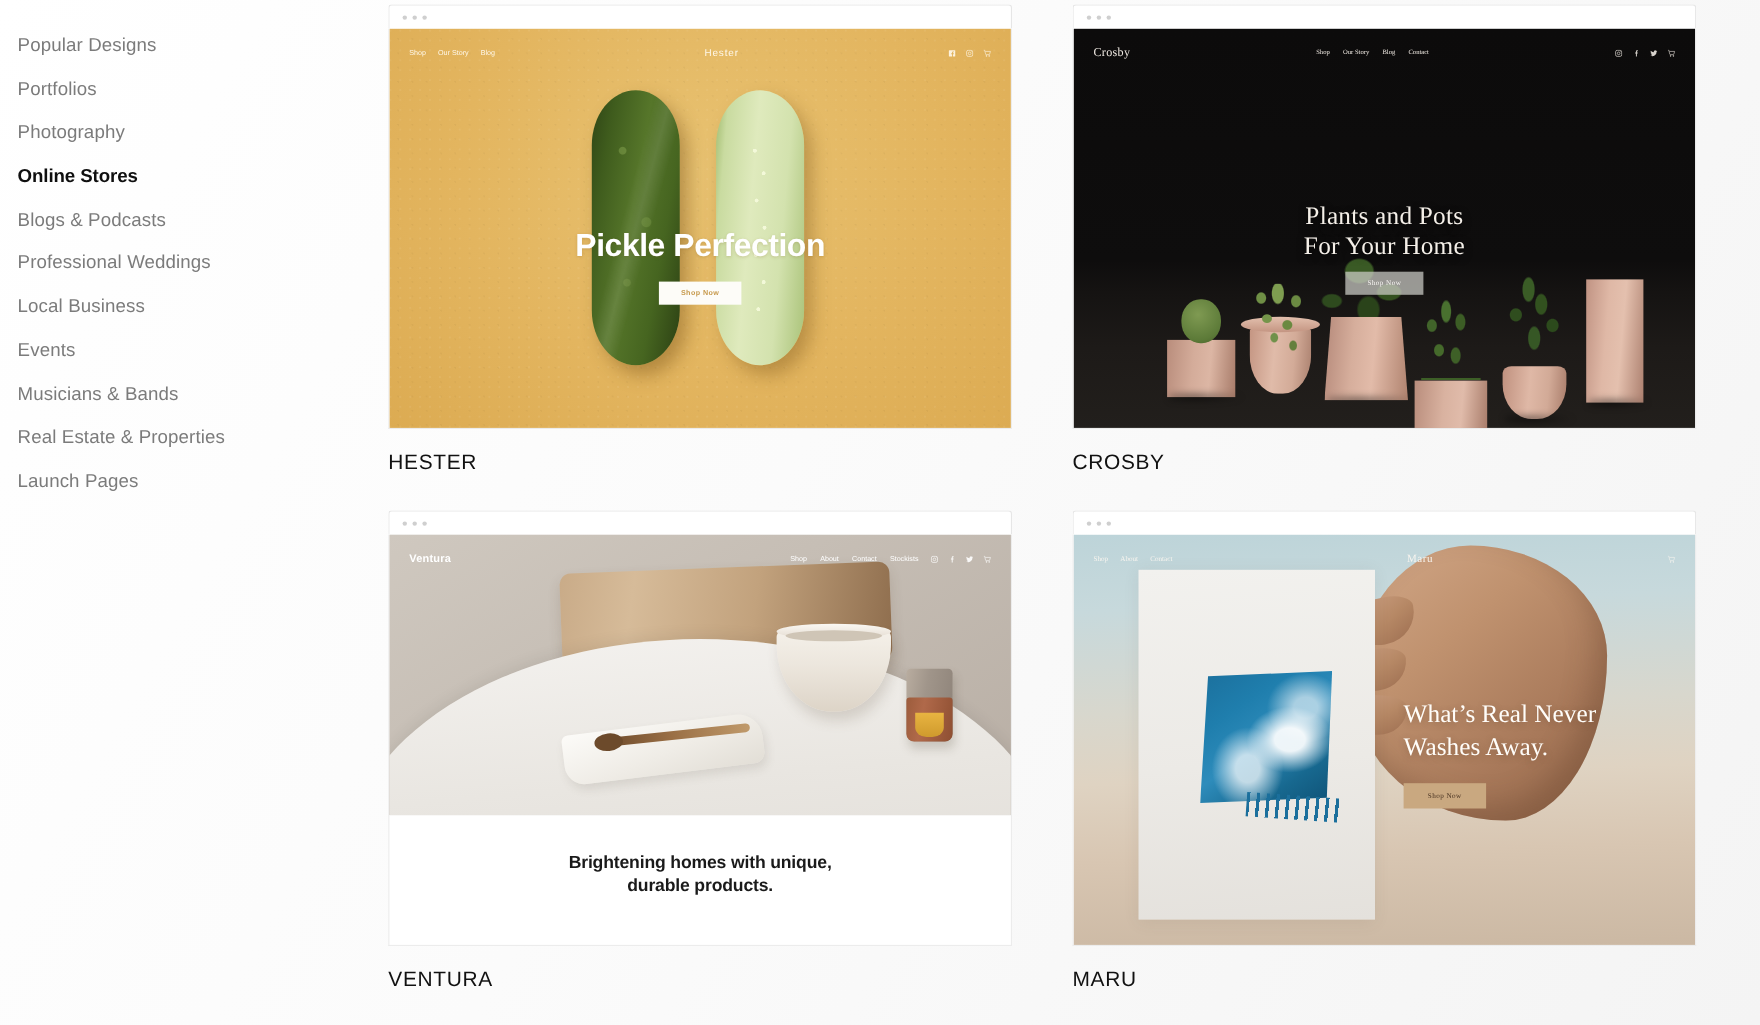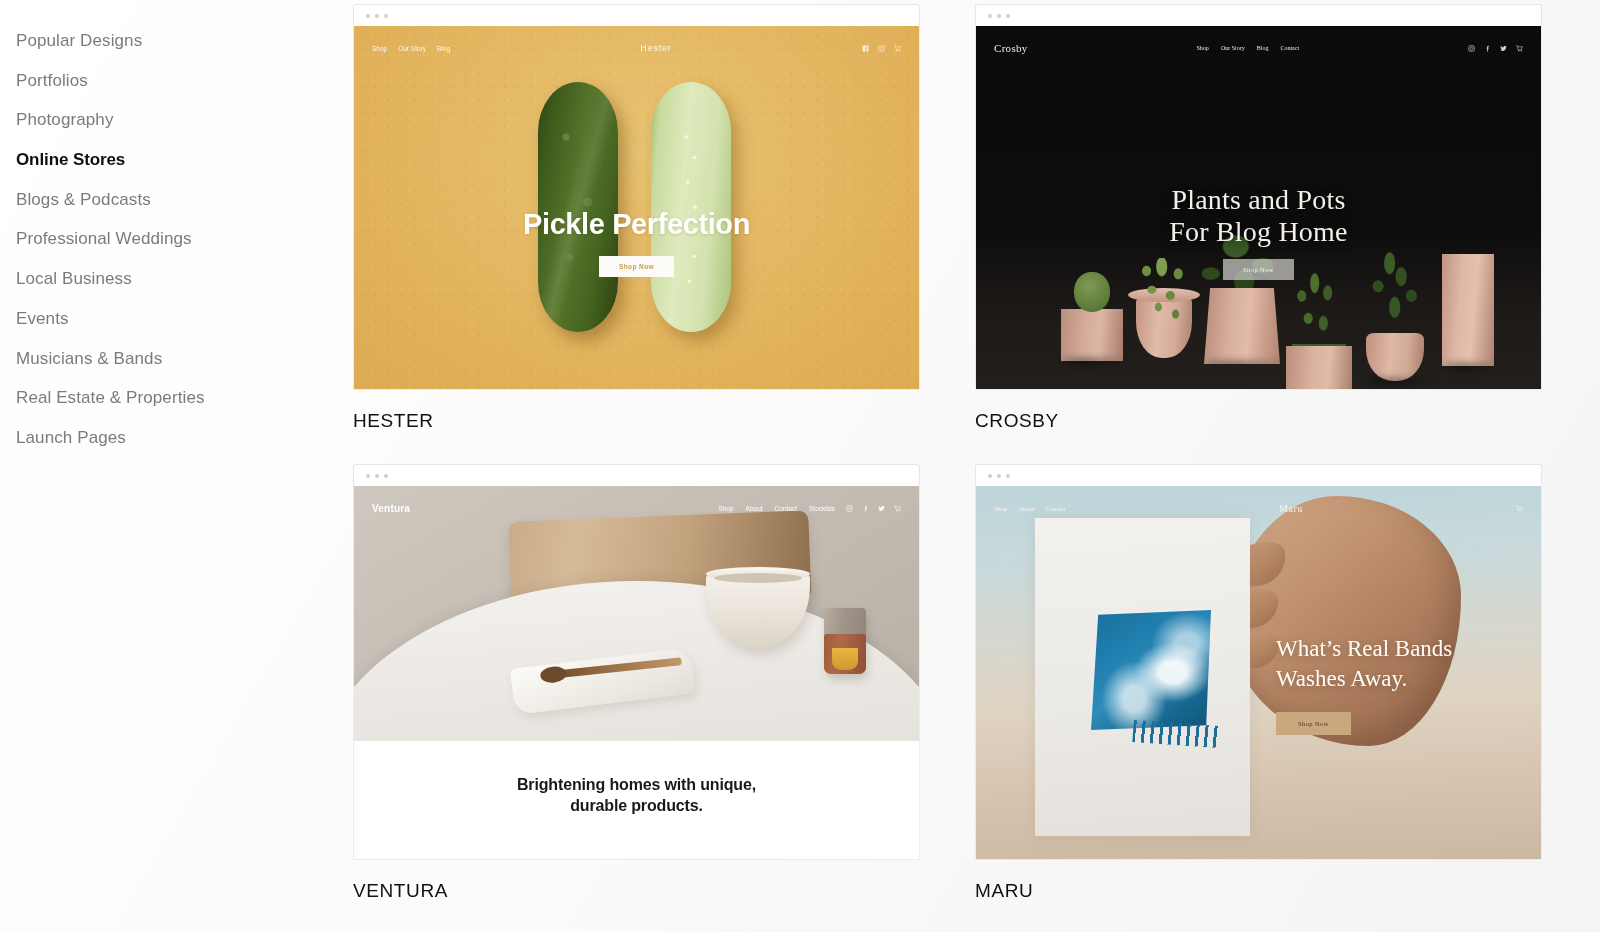--- a/index.html
+++ b/index.html
@@ -218,21 +218,21 @@
     position: absolute; inset: 0;
     background:
       linear-gradient(180deg, #0c0b0b 0%, #0e0d0d 58%, #151312 66%, #1d1a18 80%, #221f1c 100%);
   }
   .crosby .site-nav { color: #efe9e2; font-family: "Liberation Serif", serif; }
   .crosby .site-logo { font-size: 11px; letter-spacing: .3px; }
   .crosby .nav-links { font-size: 6px; gap: 12px; }
   .crosby .hero-center { top: 158px; }
   .crosby .hero-title {
     font-family: "Liberation Serif", serif;
-    font-size: 28px;
+    font-size: 23px;
     color: #f4efe8;
     letter-spacing: .2px;
     text-shadow: 0 2px 8px rgba(0,0,0,.65);
   }
   .crosby .shop-btn {
     background: rgba(205,205,200,.72);
     color: #f6f4f1;
     margin-top: 10px;
     font-family: "Liberation Serif", serif;
   }
@@ -618,21 +618,21 @@
               <svg class="ic" width="7" height="7" viewBox="0 0 24 24" fill="none" stroke="#efe9e2" stroke-width="2">
                   <path d="M1 2h3l2.7 12.4a2 2 0 0 0 2 1.6h8.7a2 2 0 0 0 2-1.5L22 6H6"></path>
                   <circle cx="9.5" cy="20" r="1.4" fill="#efe9e2"></circle>
                   <circle cx="18" cy="20" r="1.4" fill="#efe9e2"></circle>
                 </svg>
             </div>
           </div>
 
           <div class="hero-center">
             <div class="hero-title">Plants and Pots</div>
-            <div class="hero-title">For Blog Home</div>
+            <div class="hero-title">For Your Home</div>
             <div class="shop-btn">Shop Now</div>
           </div>
         </div>
         <div class="tpl-name">CROSBY</div>
       </div>
 
       <div class="card ventura">
         <div class="browser">
           <span class="dot"></span>
           <span class="dot"></span>
@@ -721,21 +721,21 @@
             <div class="nav-icons">
               <svg class="ic" width="7" height="7" viewBox="0 0 24 24" fill="none" stroke="#f7f4ef" stroke-width="2">
                   <path d="M1 2h3l2.7 12.4a2 2 0 0 0 2 1.6h8.7a2 2 0 0 0 2-1.5L22 6H6"></path>
                   <circle cx="9.5" cy="20" r="1.4" fill="#f7f4ef"></circle>
                   <circle cx="18" cy="20" r="1.4" fill="#f7f4ef"></circle>
                 </svg>
             </div>
           </div>
 
           <div class="hero-block">
-            <div class="hero-title">What’s Real Bands</div>
+            <div class="hero-title">What’s Real Never</div>
             <div class="hero-title">Washes Away.</div>
             <div class="shop-btn">Shop Now</div>
           </div>
         </div>
         <div class="tpl-name">MARU</div>
       </div>
 
     </div>
   </main>
 </div>

